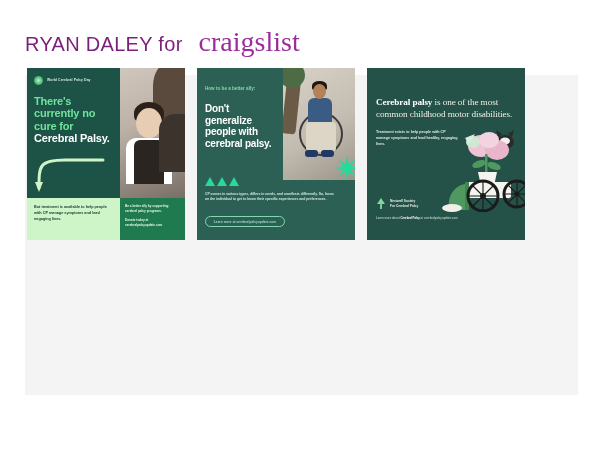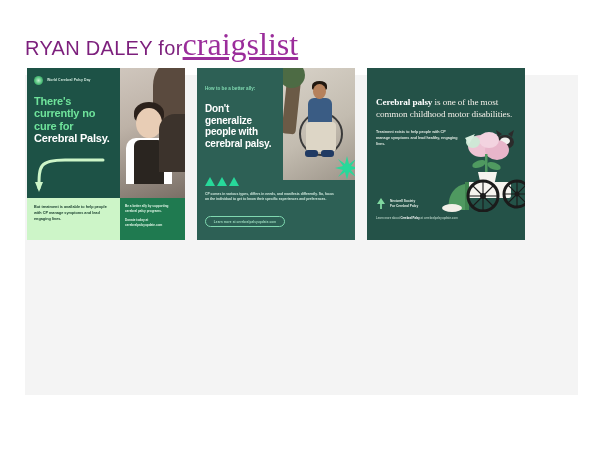--- a/index.html
+++ b/index.html
@@ -16,25 +16,24 @@
   .title-bold {
     font-family:"Liberation Sans", sans-serif;
     font-weight:normal;
     font-size:20px;
     letter-spacing:0.3px;
     color:#7c1f7c;
   }
   .title-serif {
     font-family:"Liberation Serif", serif;
     font-weight:normal;
-    font-size:32px;
+    font-size:28px;
     color:#9b2d9b;
     letter-spacing:0px;
-    margin-left:0;
-    text-decoration:underline;
+    margin-left:16px;
   }
 
   
   .panel {
     position:absolute;
     left:25px; top:75px;
     width:553px; height:320px;
     background:#f4f4f4;
   }
 

